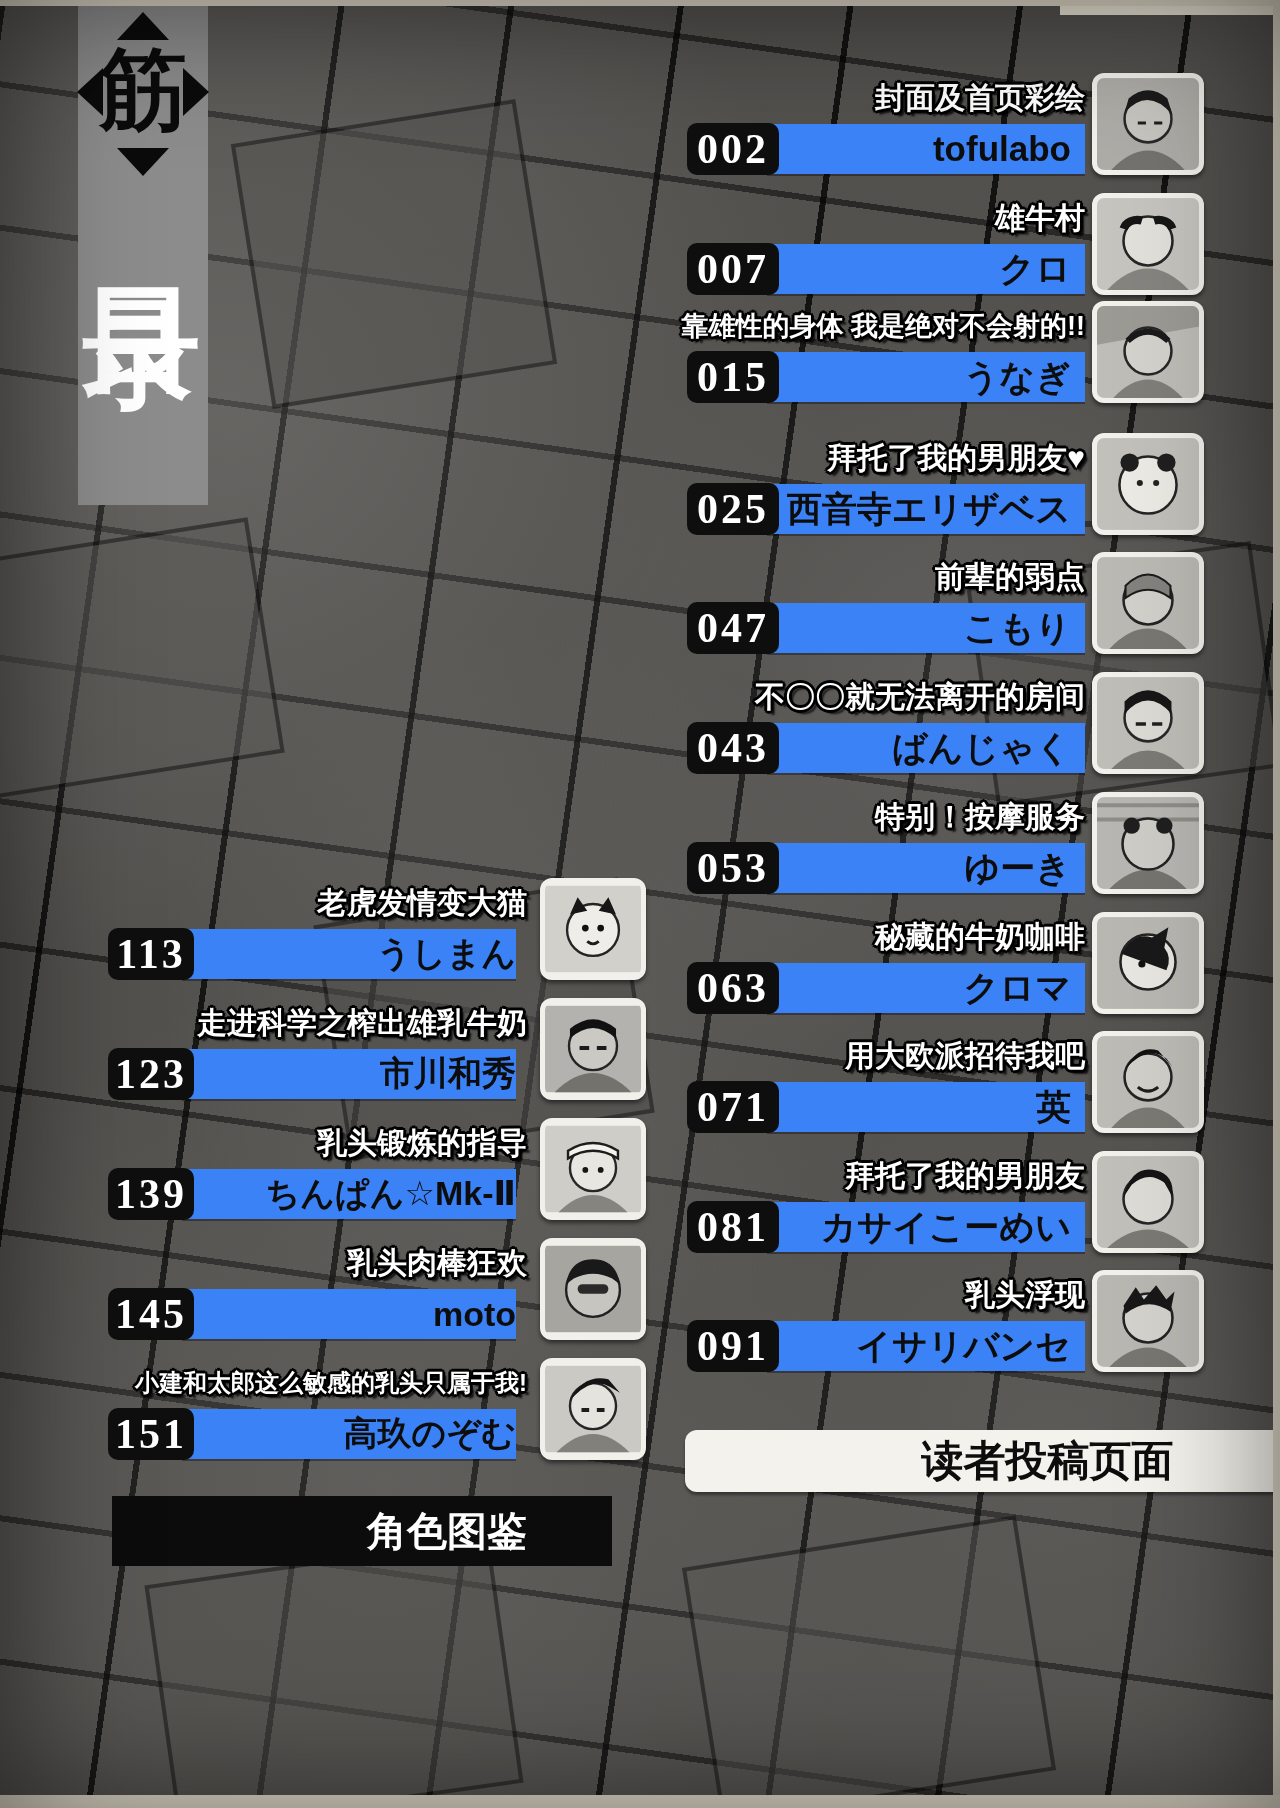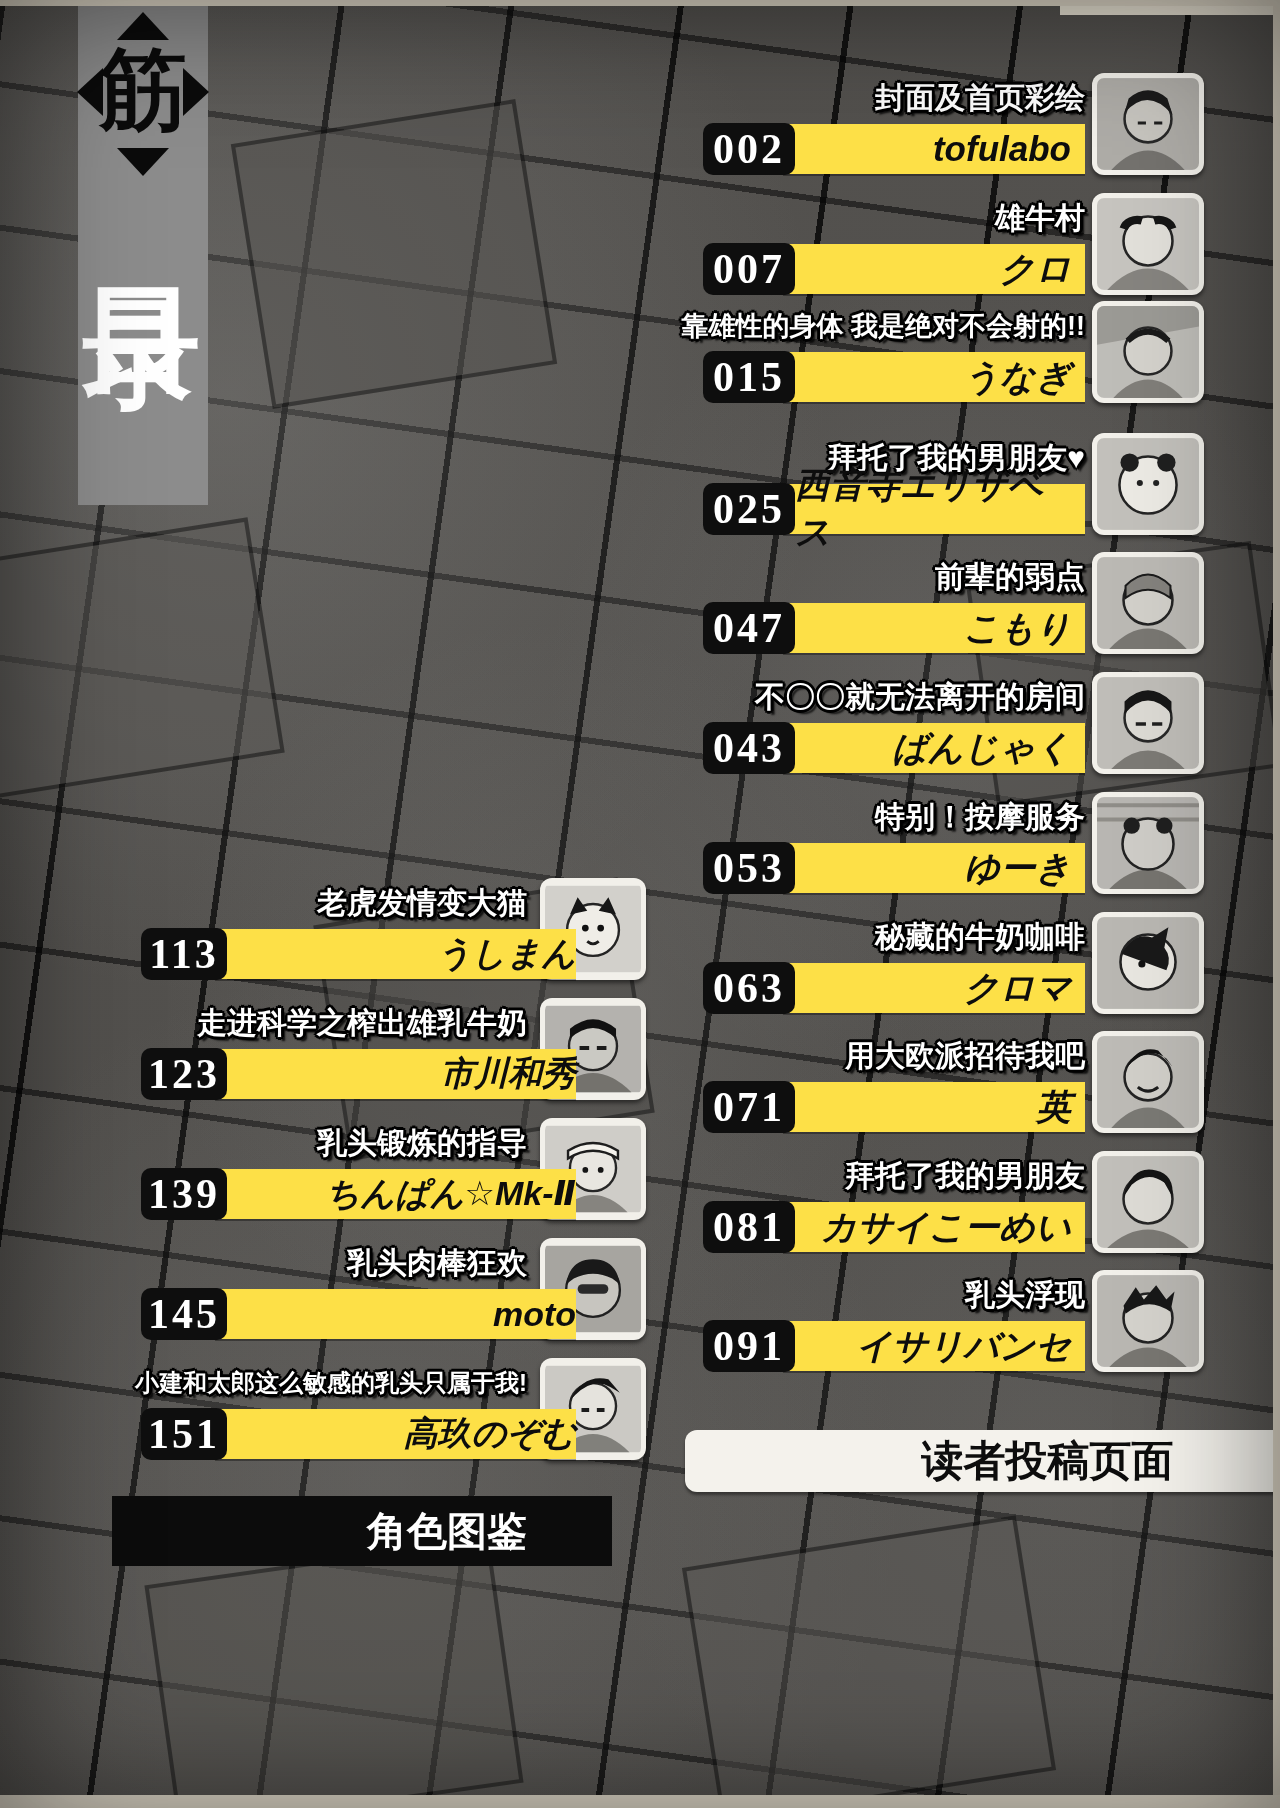--- a/index.html
+++ b/index.html
@@ -58,32 +58,32 @@
       3px 0 0 #000,-3px 0 0 #000,0 3px 0 #000,0 -3px 0 #000,
       2px 2px 0 #000,-2px 2px 0 #000,2px -2px 0 #000,-2px -2px 0 #000,
       4px 4px 2px rgba(0,0,0,.85);
   }
   .e-title.small{font-size:24px;}
   .e-title.mid{font-size:27px;}
   .row{position:absolute; top:44px; height:52px; display:flex; align-items:center;}
   .num{
     position:relative; z-index:2; height:52px; display:flex; align-items:center; justify-content:center;
     background:#0e0e0e; border-radius:10px; color:#fff;
-    font-family:"Liberation Serif","DejaVu Serif",serif; font-weight:700; font-size:42px; letter-spacing:3px;margin-left:16px;
+    font-family:"Liberation Serif","DejaVu Serif",serif; font-weight:700; font-size:42px; letter-spacing:3px;
   }
   .author{
     position:relative; z-index:1; height:50px; margin-left:-12px; padding-left:12px;
-    background:#fde047; display:flex; align-items:center; justify-content:flex-end;
-    font-weight:900; color:#0d0d0d; box-shadow:0 2px 0 rgba(0,0,0,.35);font-style:italic;
+    background:#3b82f6; display:flex; align-items:center; justify-content:flex-end;
+    font-weight:900; color:#0d0d0d; box-shadow:0 2px 0 rgba(0,0,0,.35);
   }
   .entry-r .row{left:687px; width:398px;}
   .entry-r .num{width:92px;}
   .entry-r .author{flex:1; font-size:35px; padding-right:14px;}
   .entry-r .e-title{right:195px;}
-  .entry-l .row{left:125px; width:451px;}
+  .entry-l .row{left:108px; width:408px;}
   .entry-l .num{width:86px;}
   .entry-l .author{flex:1; font-size:34px; }
   .entry-l .e-title{right:753px;}
 
   .thumb{
     position:absolute; top:-6px; width:112px; height:102px;
     background:#f2f0ea; border-radius:12px; padding:5px; box-sizing:border-box;
     box-shadow:0 3px 4px rgba(0,0,0,.5);
   }
   .entry-r .thumb{left:1092px;}

